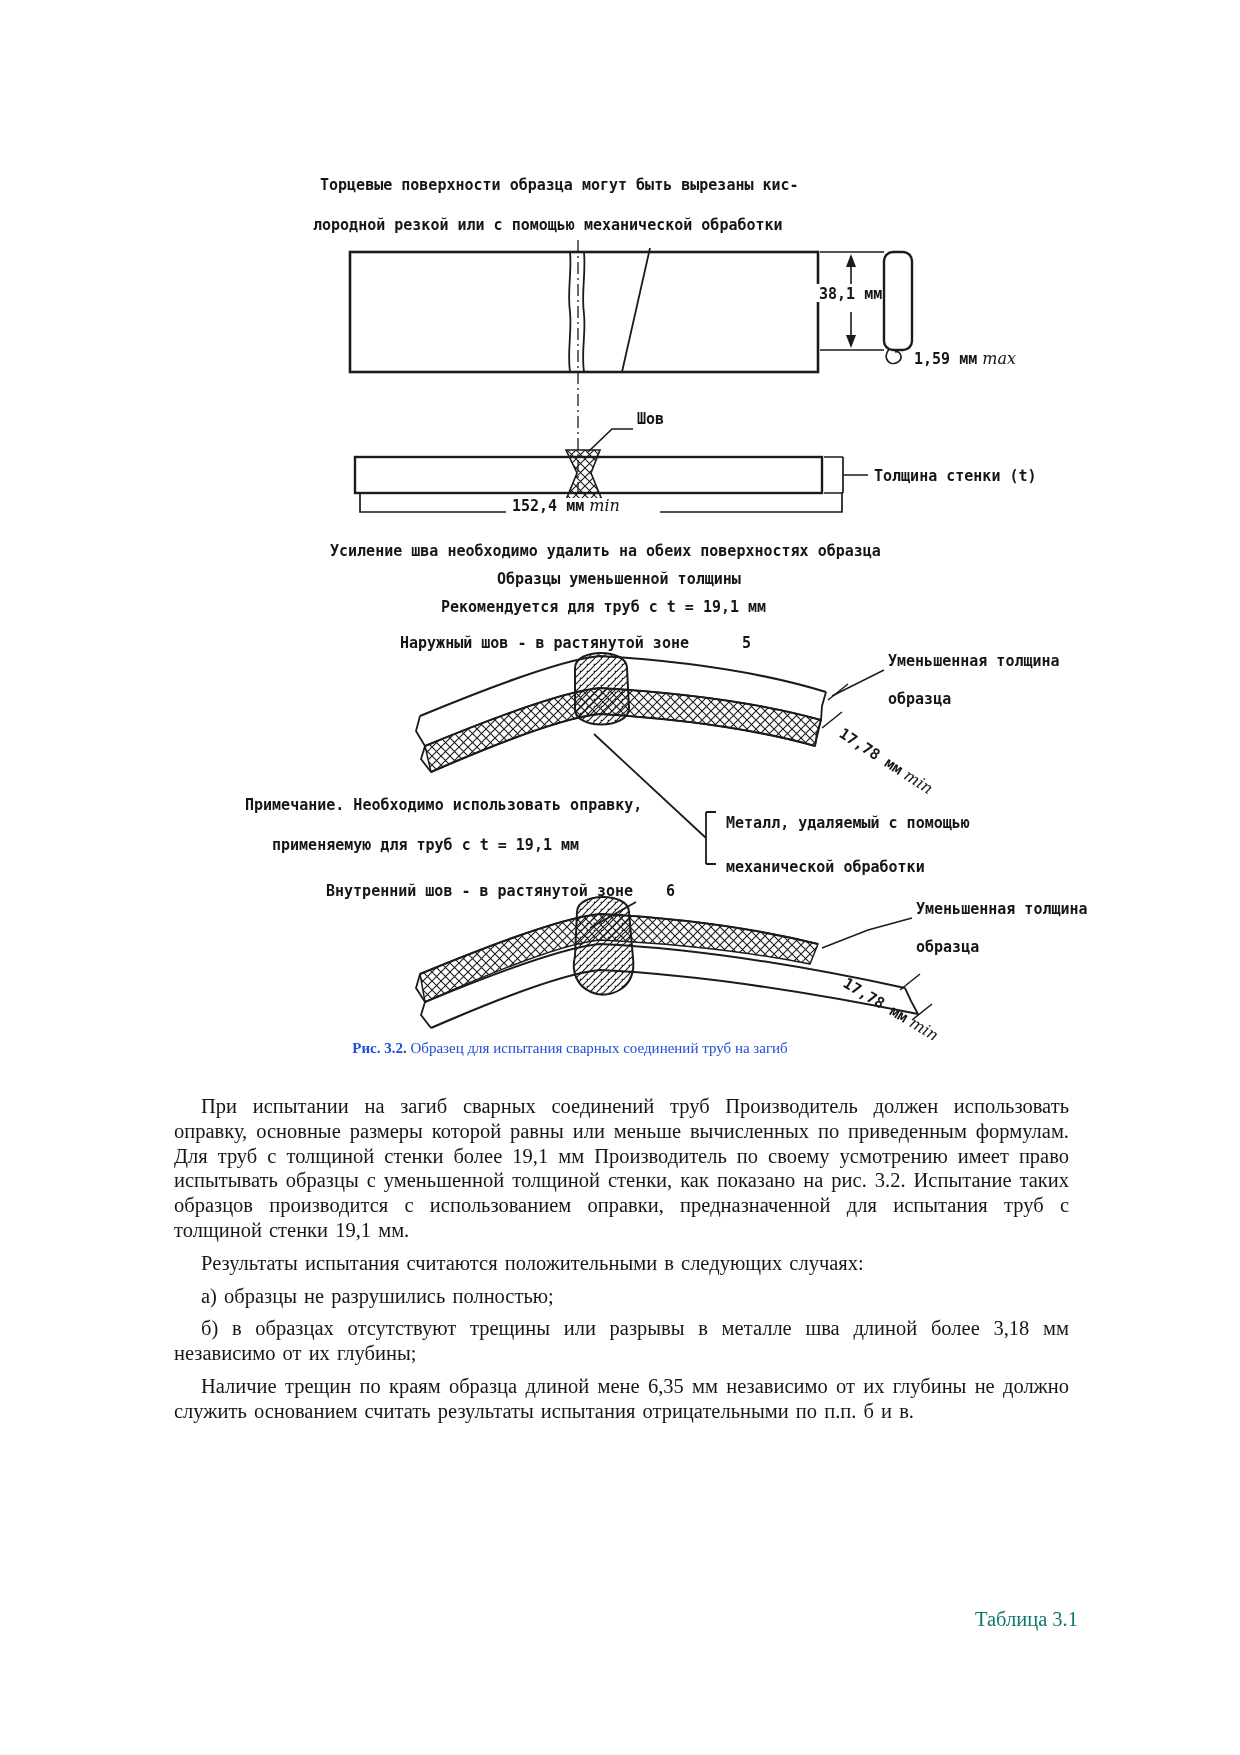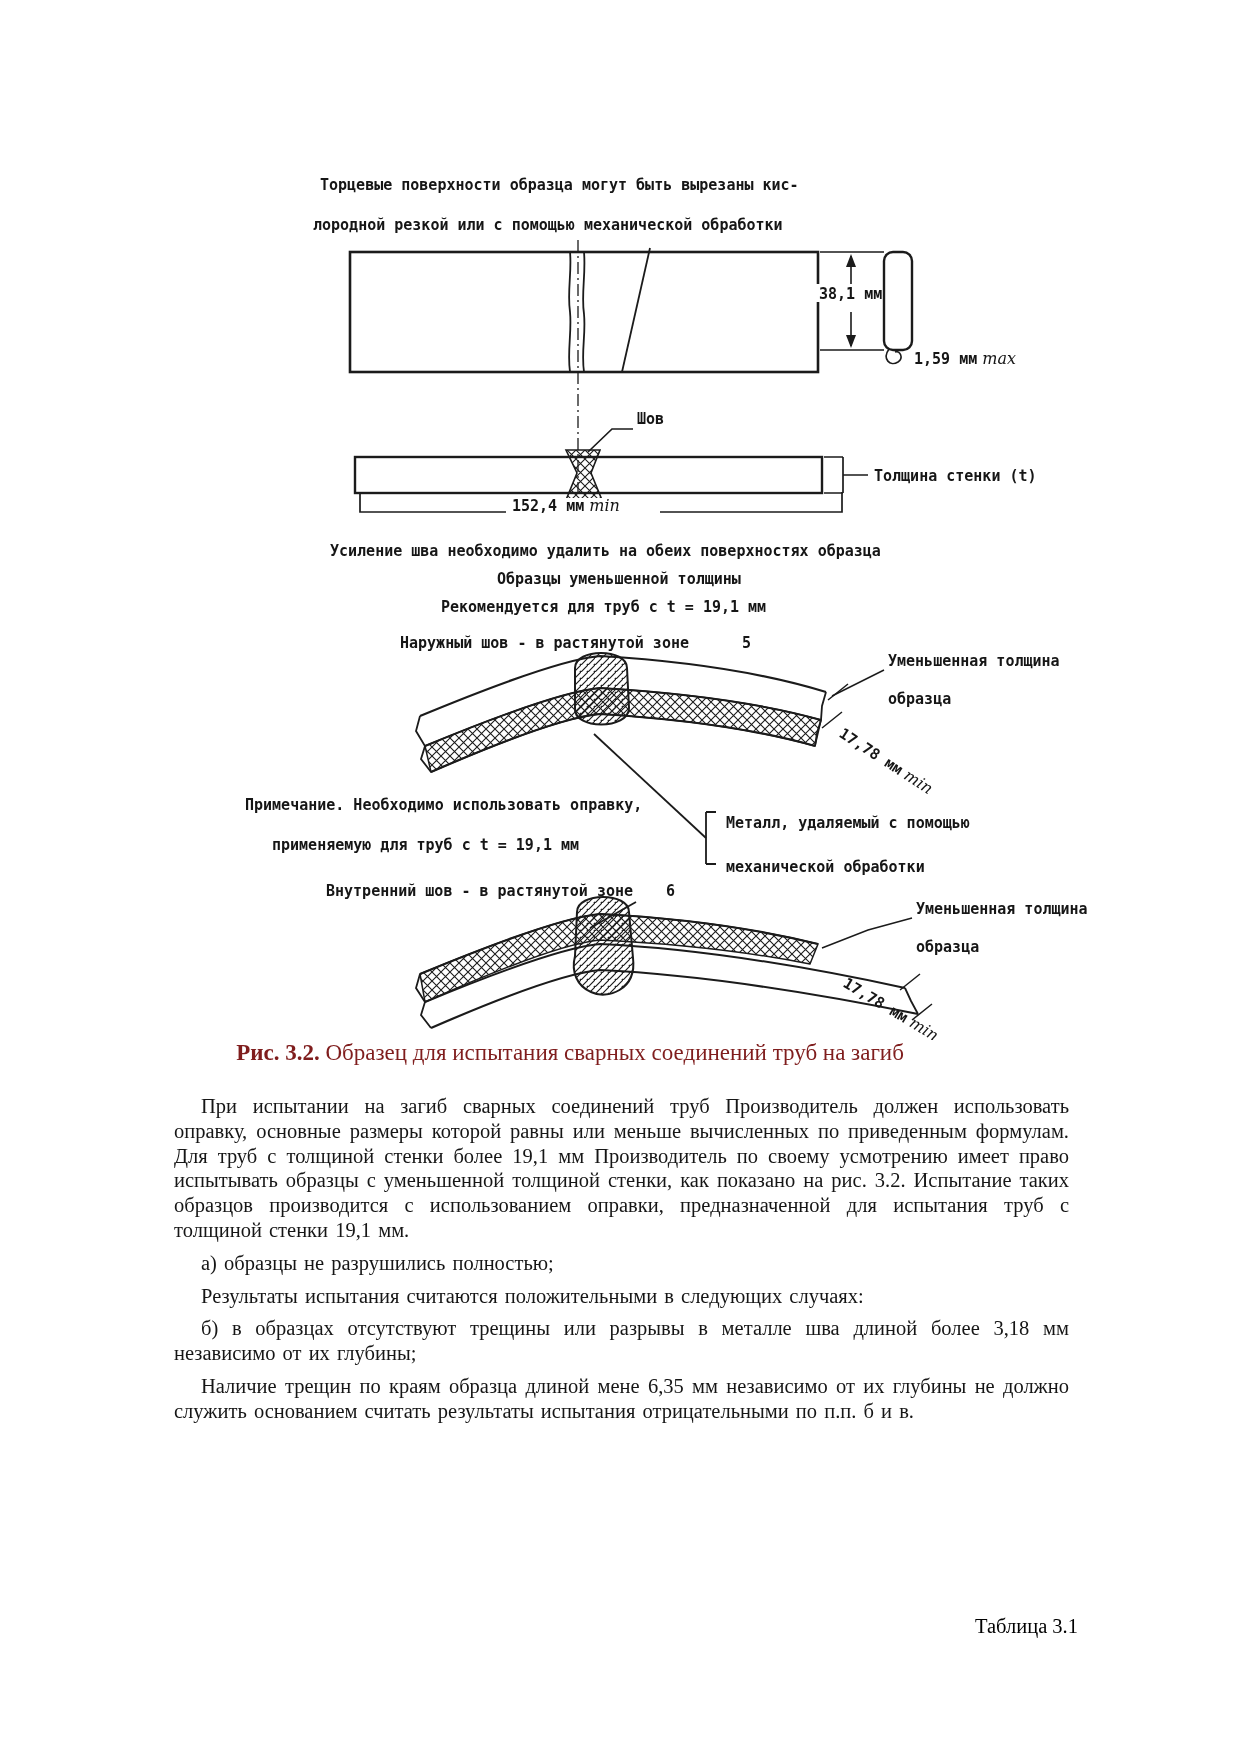--- a/index.html
+++ b/index.html
@@ -6,27 +6,27 @@
   body{width:1240px;height:1755px;position:relative;overflow:hidden;
        font-family:"Liberation Serif", serif;color:#111;}
   .page{position:absolute;inset:0;background:#fff;}
   svg.fig{position:absolute;left:0;top:0;width:1240px;height:1040px;}
   svg .lbl{font-family:"DejaVu Sans Mono", monospace;font-weight:bold;
            font-size:15px;fill:#161616;}
   svg .ital{font-family:"DejaVu Serif", serif;font-style:italic;font-weight:normal;
            font-size:16px;fill:#161616;}
   svg .ln{stroke:#1b1b1b;fill:none;}
   .caption{position:absolute;top:1040px;left:0;width:1140px;text-align:center;
-           font-size:23px;color:#7f1d1d;}
+           font-size:15px;color:#1d4ed8;}
   .caption .b{font-weight:bold;}
   .bodytext{position:absolute;left:166px;top:1086px;width:911px;
             font-size:20.5px;line-height:24.8px;text-align:justify;color:#161616;
             word-spacing:2px;}
   .bodytext p{margin:8px;text-indent:27px;}
-  .tableref{position:absolute;top:1608px;right:162px;font-size:20.5px;color:#000000;margin-top:7px;}
+  .tableref{position:absolute;top:1608px;right:162px;font-size:20.5px;color:#0f766e;}
 </style>
 </head>
 <body>
 
 <div class="page">
 
 <svg class="fig" viewBox="0 0 1240 1040">
   <defs>
     <pattern id="ptX" width="9" height="9" patternUnits="userSpaceOnUse">
       <path d="M0,0 L9,9 M9,0 L0,9" stroke="#1b1b1b" stroke-width="1.1" fill="none"></path>
@@ -115,21 +115,21 @@
     <text class="lbl" transform="translate(842,986) rotate(31)"><tspan>17,78 мм</tspan><tspan class="ital" dx="5">min</tspan></text>
   </g>
 </svg>
 
 <div class="caption">
   <span class="b">Рис. 3.2.</span><span> Образец для испытания сварных соединений труб на загиб</span>
 </div>
 
 <div class="bodytext">
   <p>При испытании на загиб сварных соединений труб Производитель должен использовать оправку, основные размеры которой равны или меньше вычисленных по приведенным формулам. Для труб с толщиной стенки более 19,1 мм Производитель по своему усмотрению имеет право испытывать образцы с уменьшенной толщиной стенки, как показано на рис. 3.2. Испытание таких образцов производится с использованием оправки, предназначенной для испытания труб с толщиной стенки 19,1 мм.</p>
+  <p>Результаты испытания считаются положительными в следующих случаях:</p>
   <p>а) образцы не разрушились полностью;</p>
-  <p>Результаты испытания считаются положительными в следующих случаях:</p>
   <p>б) в образцах отсутствуют трещины или разрывы в металле шва длиной более 3,18 мм независимо от их глубины;</p>
   <p>Наличие трещин по краям образца длиной мене 6,35 мм независимо от их глубины не должно служить основанием считать результаты испытания отрицательными по п.п. б и в.</p>
 </div>
 
 <div class="tableref">Таблица 3.1</div>
 
 </div>
 
 </body></html>

